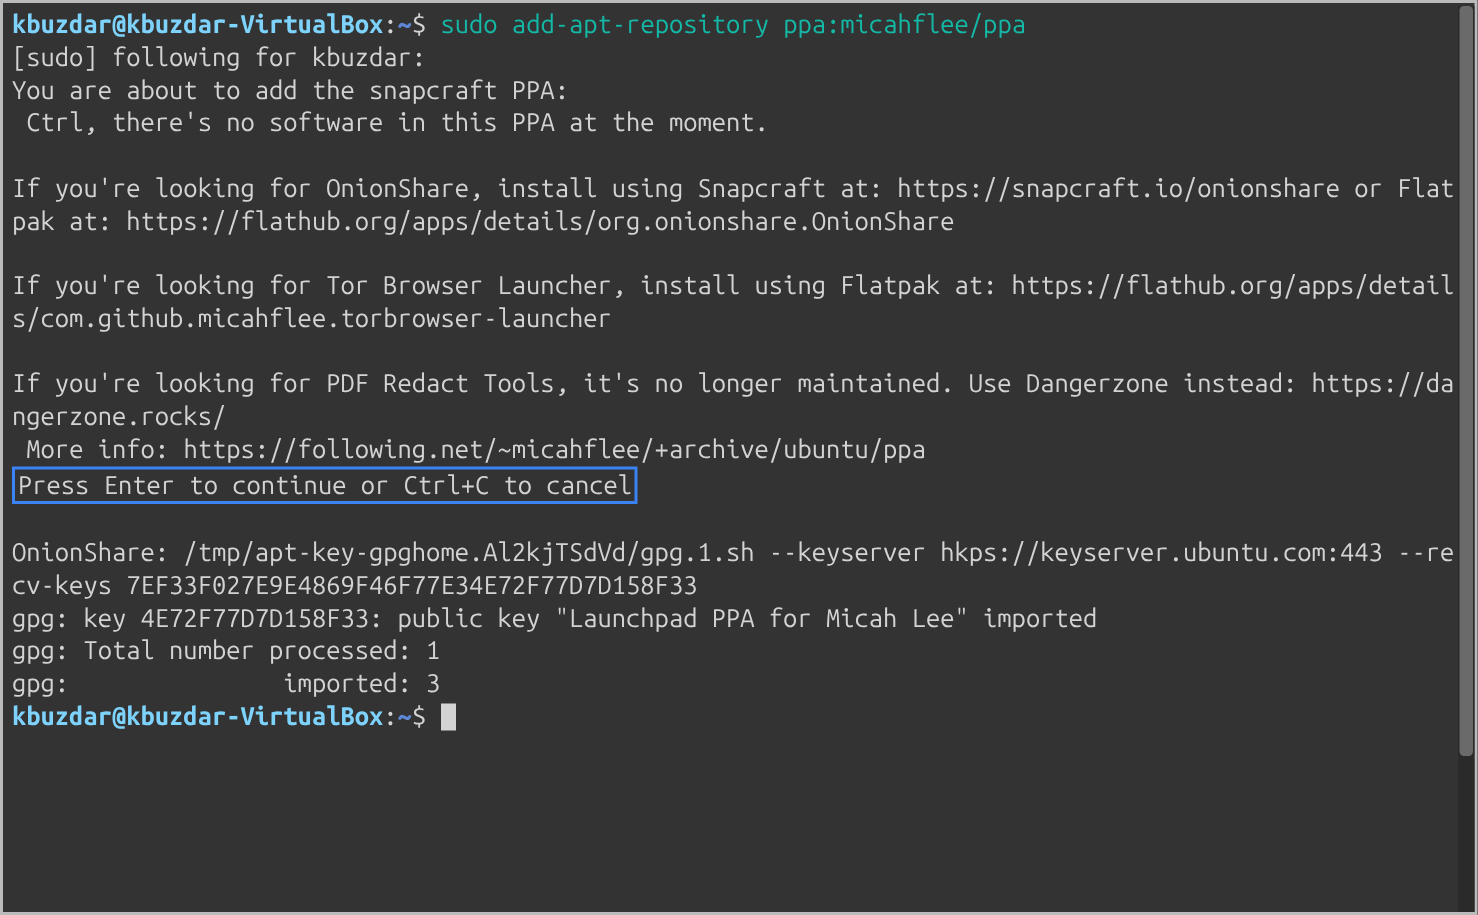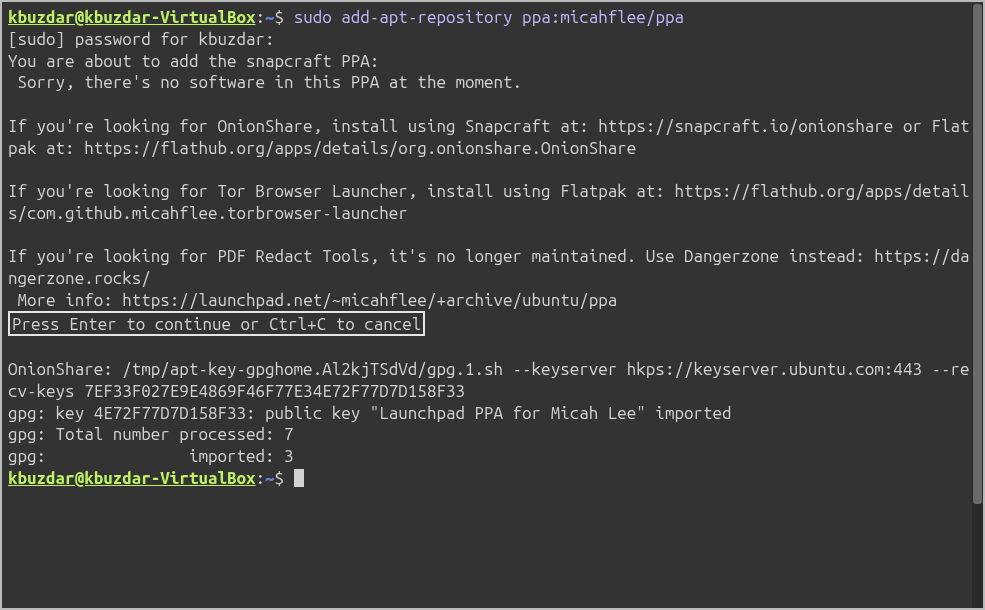--- a/index.html
+++ b/index.html
@@ -19,36 +19,35 @@
       position: relative;
       border: 2px solid #bbb;
     }
     .terminal {
       padding: 4px 6px;
       white-space: pre-wrap;
       word-break: break-all;
       position: relative;
     }
     .prompt-user {
-      color: #bef264;
+      color: #7dd3fc;
       font-weight: bold;
-      text-decoration: underline;
     }
     .prompt-sep {
       color: #d3d3d3;
     }
     .prompt-path {
       color: #5f87d7;
       font-weight: bold;
     }
     .cmd {
-      color: #c4b5fd;
+      color: #14b8a6;
     }
     .highlight-box {
-      border: 2px solid #e5e5e5;
+      border: 2px solid #3b82f6;
       display: inline-block;
       padding: 0 2px;
     }
     .cursor {
       display: inline-block;
       width: 10px;
       height: 18px;
       background: #d3d3d3;
       vertical-align: text-bottom;
     }
@@ -67,33 +66,33 @@
       width: 9px;
       height: 500px;
       background: #6a6a6a;
       border-radius: 3px;
     }
   </style>
 </head>
 <body>
 
 <div class="terminal"><span><span class="prompt-user">kbuzdar@kbuzdar-VirtualBox</span><span class="prompt-sep">:</span><span class="prompt-path">~</span><span class="prompt-sep">$</span><span class="cmd"> sudo add-apt-repository ppa:micahflee/ppa</span></span>
-<span>[sudo] password for kbuzdar:</span>
+<span>[sudo] following for kbuzdar:</span>
 <span>You are about to add the snapcraft PPA:</span>
-<span> Sorry, there's no software in this PPA at the moment.</span>
+<span> Ctrl, there's no software in this PPA at the moment.</span>
 <span></span>
 <span>If you're looking for OnionShare, install using Snapcraft at: https://snapcraft.io/onionshare or Flatpak at: https://flathub.org/apps/details/org.onionshare.OnionShare</span>
 <span></span>
 <span>If you're looking for Tor Browser Launcher, install using Flatpak at: https://flathub.org/apps/details/com.github.micahflee.torbrowser-launcher</span>
 <span></span>
 <span>If you're looking for PDF Redact Tools, it's no longer maintained. Use Dangerzone instead: https://dangerzone.rocks/</span>
-<span> More info: https://launchpad.net/~micahflee/+archive/ubuntu/ppa</span>
+<span> More info: https://following.net/~micahflee/+archive/ubuntu/ppa</span>
 <span class="highlight-box"><span>Press Enter to continue or Ctrl+C to cancel</span></span>
 <span></span>
 <span>OnionShare: /tmp/apt-key-gpghome.Al2kjTSdVd/gpg.1.sh --keyserver hkps://keyserver.ubuntu.com:443 --recv-keys 7EF33F027E9E4869F46F77E34E72F77D7D158F33</span>
 <span>gpg: key 4E72F77D7D158F33: public key "Launchpad PPA for Micah Lee" imported</span>
-<span>gpg: Total number processed: 7</span>
+<span>gpg: Total number processed: 1</span>
 <span>gpg:               imported: 3</span>
 <span><span class="prompt-user">kbuzdar@kbuzdar-VirtualBox</span><span class="prompt-sep">:</span><span class="prompt-path">~</span><span class="prompt-sep">$</span><span class="cmd"> </span><span class="cursor"></span></span></div>
 
 <div class="scrollbar">
   <div class="scrollbar-thumb"></div>
 </div>
 
 </body></html>

